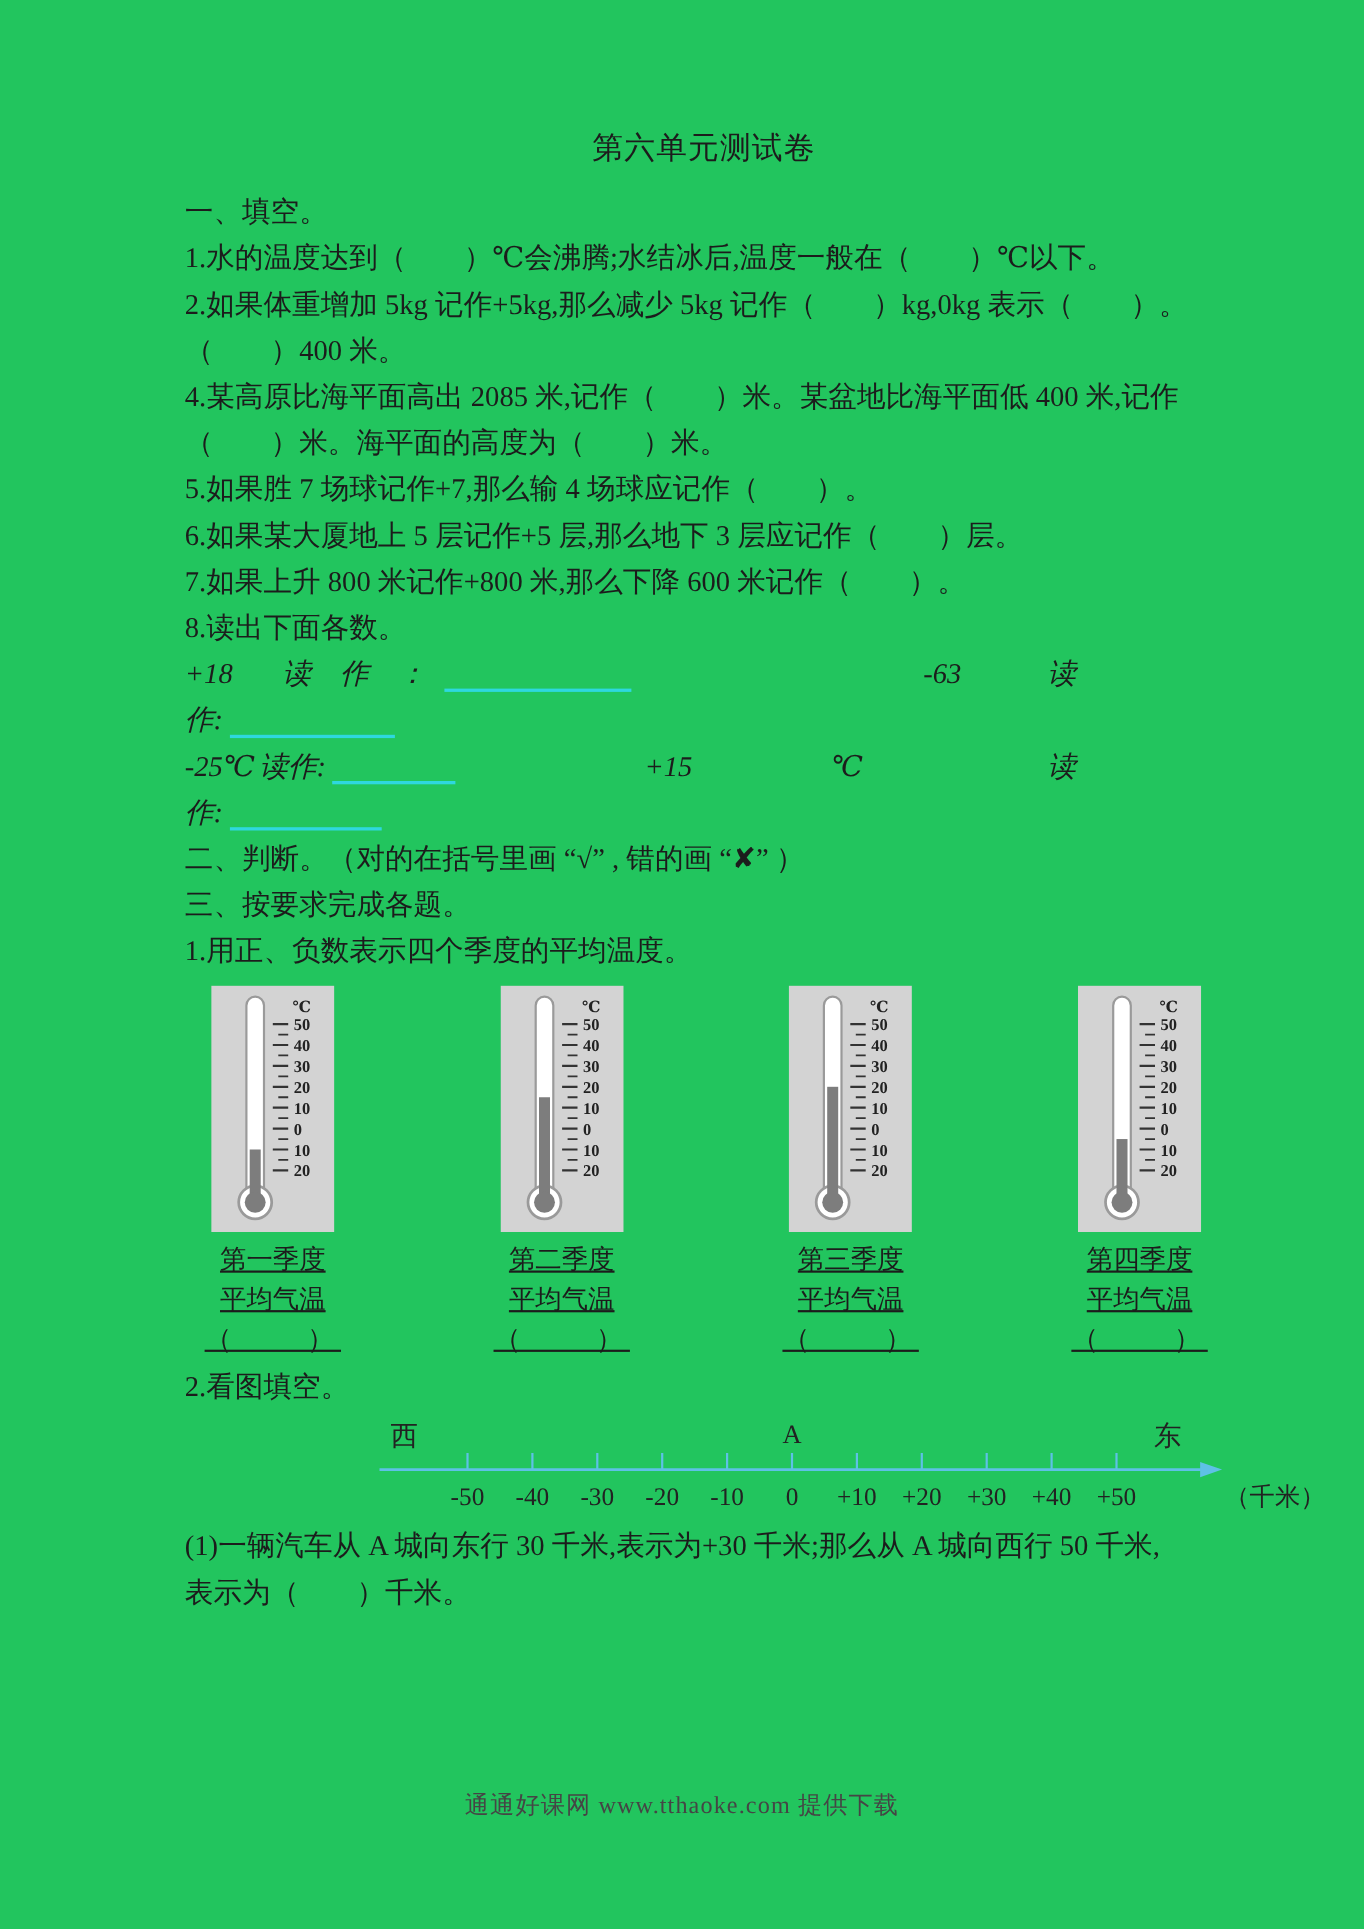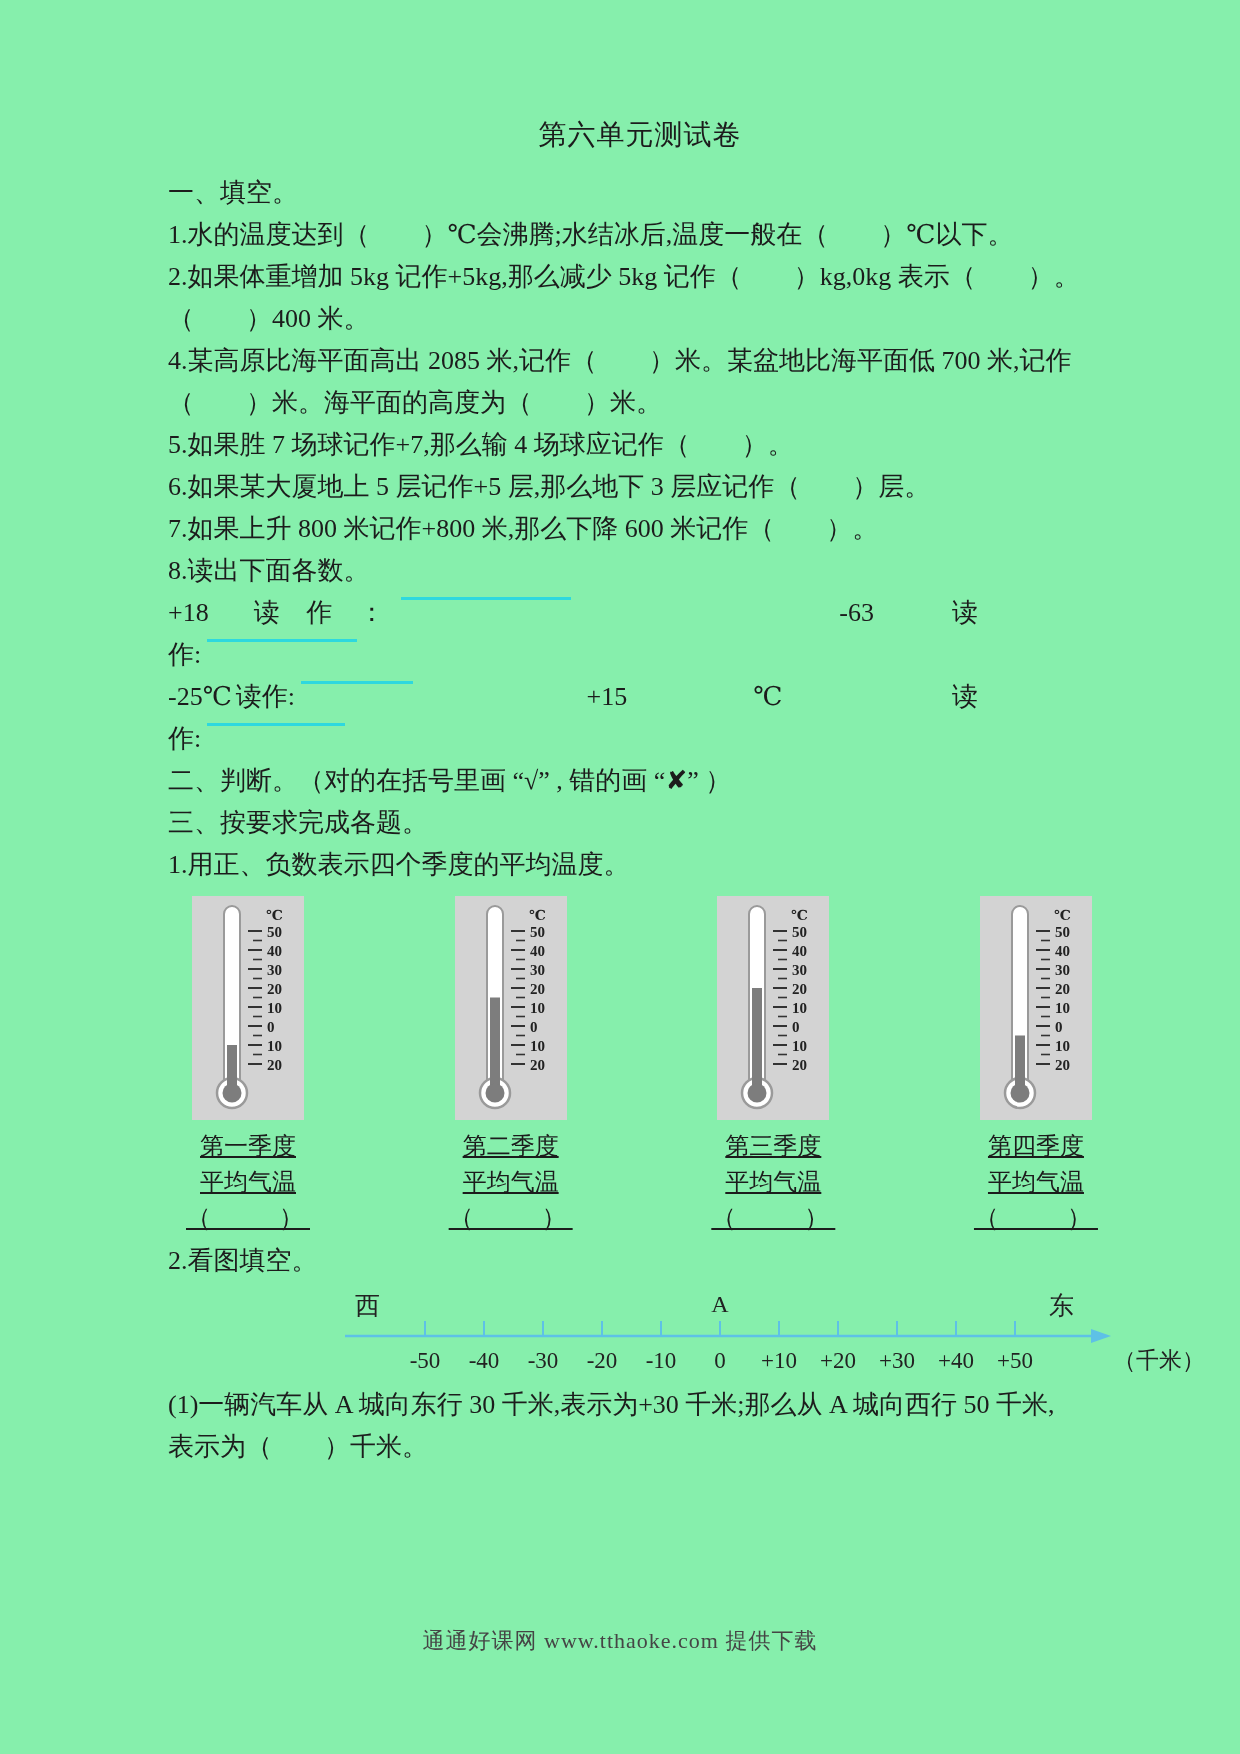--- a/index.html
+++ b/index.html
@@ -1,45 +1,46 @@
 <!DOCTYPE html>
 <html><head>
 <meta charset="utf-8">
 <style>
   * { margin: 0; padding: 0; box-sizing: border-box; }
   html, body { background: #ffffff; }
   .page {
     position: relative;
     width: 1240px;
     height: 1754px;
-    background: #86efac;
+    background: #22c55e;
     font-family: "Liberation Serif", "DejaVu Serif", serif;
     color: #1c1c1c;
     overflow: hidden;
   }
   .content { padding: 116px 128px 0 168px; }
   .title {
     text-align: center;
     font-size: 28px;
     font-weight: normal;
     margin-bottom: 18px;
     letter-spacing: 1px;
   }
   .text-line, .sec-heading {
     font-size: 26px;
     line-height: 42px;
     white-space: nowrap;
   }
   
   .q8-row {
     display: flex;
-    align-items: flex-start;
+    align-items: flex-end;
     font-size: 26px;
     line-height: 42px;
     width: 810px;
+    font-style: italic;
   }
   .q8-spread { letter-spacing: 10px; }
   .blank {
     display: inline-block;
     height: 8px;
     border-bottom: 3px solid #2ed8de;
     margin: 0 4px 5px 6px;
   }
   .bl-170 { width: 170px; }
   .bl-150 { width: 150px; }
@@ -89,21 +90,21 @@
 <div class="page">
   <div class="content">
 
     <h1 class="title">第六单元测试卷</h1>
 
     <div class="sec-heading">一、填空。</div>
     <div id="s1-questions">
         <div class="text-line">1.水的温度达到（　　）℃会沸腾;水结冰后,温度一般在（　　）℃以下。</div>
         <div class="text-line">2.如果体重增加 5kg 记作+5kg,那么减少 5kg 记作（　　）kg,0kg 表示（　　）。</div>
         <div class="text-line">（　　）400 米。</div>
-        <div class="text-line">4.某高原比海平面高出 2085 米,记作（　　）米。某盆地比海平面低 700 米,记作</div>
+        <div class="text-line">4.某高原比海平面高出 2085 米,记作（　　）米。某盆地比海平面低 400 米,记作</div>
         <div class="text-line">（　　）米。海平面的高度为（　　）米。</div>
         <div class="text-line">5.如果胜 7 场球记作+7,那么输 4 场球应记作（　　）。</div>
         <div class="text-line">6.如果某大厦地上 5 层记作+5 层,那么地下 3 层应记作（　　）层。</div>
         <div class="text-line">7.如果上升 800 米记作+800 米,那么下降 600 米记作（　　）。</div>
       </div>
 
     <div class="q8">
       <div class="text-line">8.读出下面各数。</div>
 
       <div class="q8-row">

